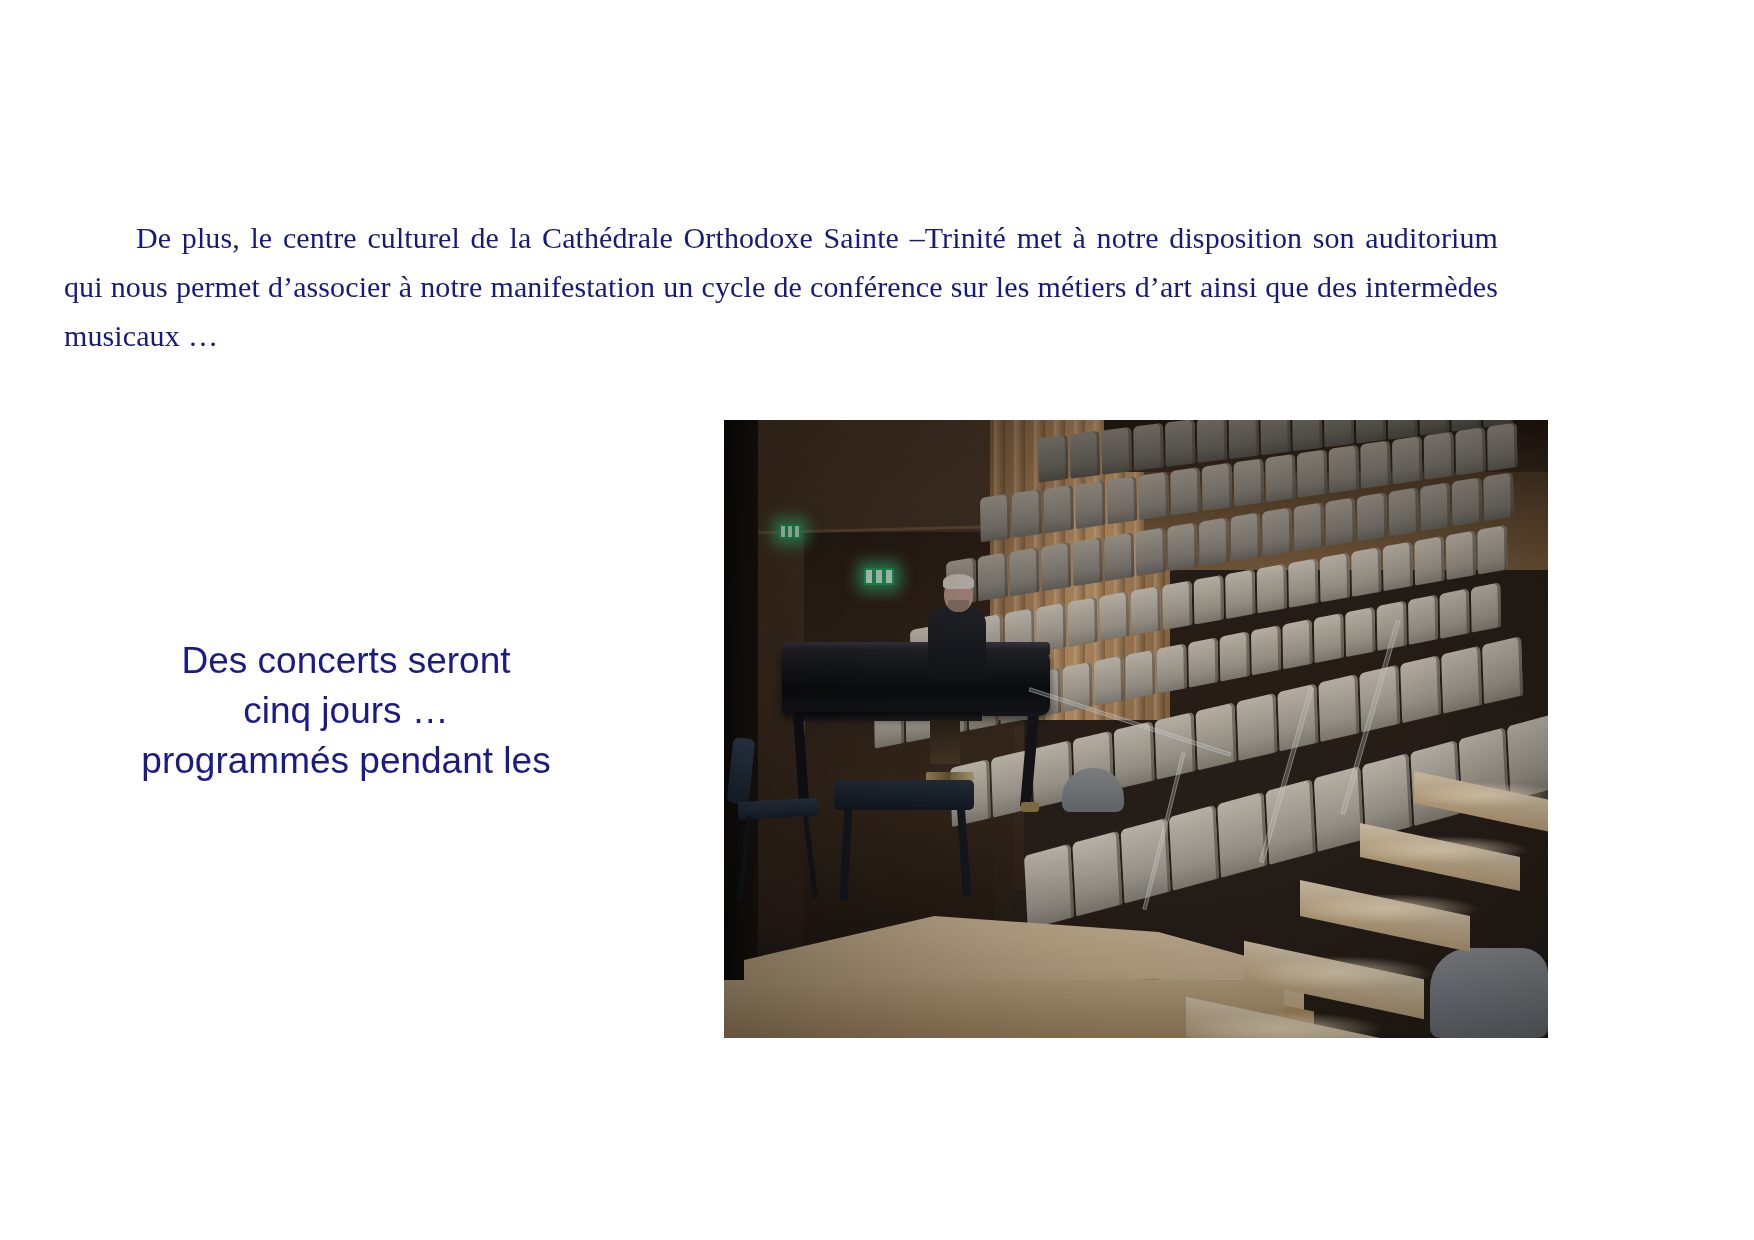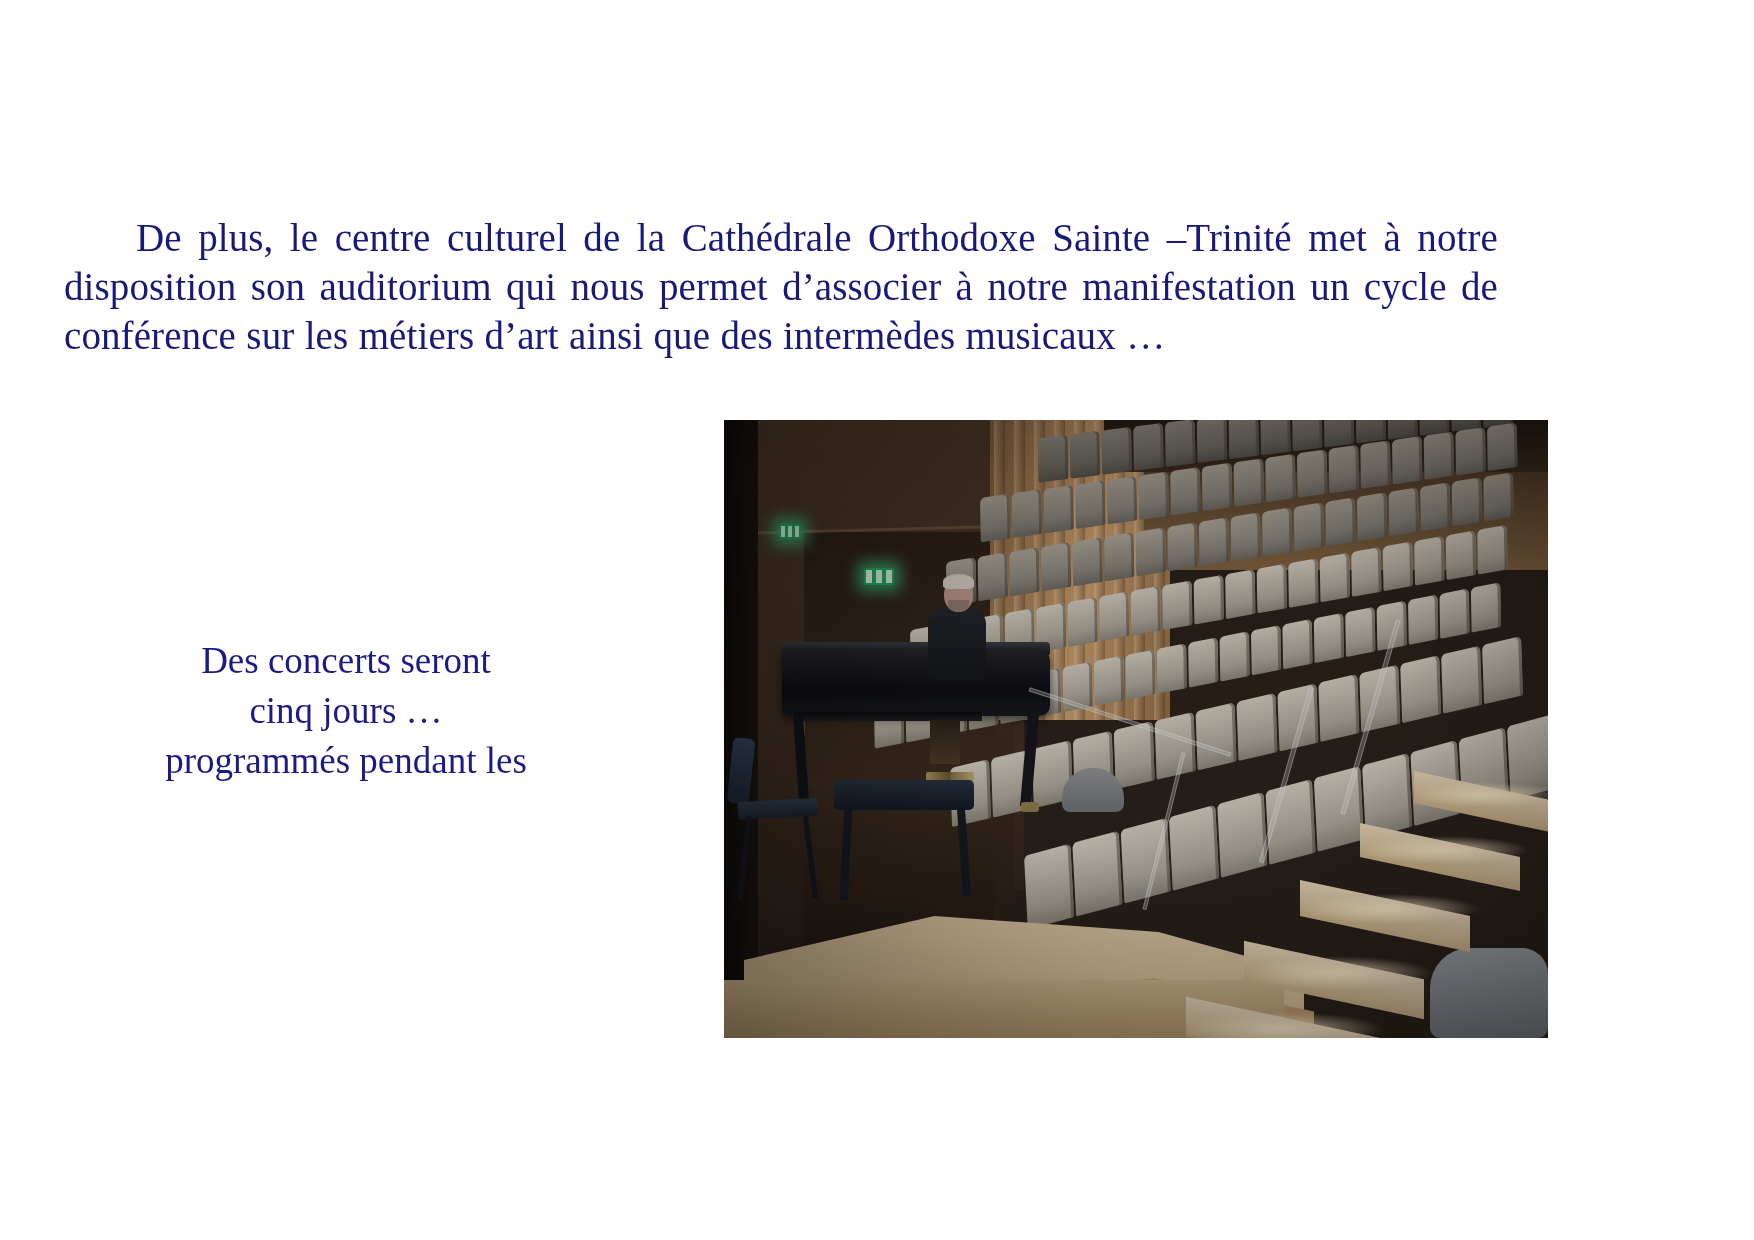--- a/index.html
+++ b/index.html
@@ -21,41 +21,41 @@
     background: #ffffff;
   }
 
   
   .paragraph-block {
     position: absolute;
     left: 64px;
     top: 213px;
     width: 1434px;
     color: #181a7a;
-    font-size: 39px;
+    font-size: 30px;
     line-height: 49px;
     text-align: justify;
     text-indent: 72px;
     font-family: "Liberation Serif", "DejaVu Serif", serif;
     letter-spacing: 0.1px;
     word-spacing: 0.5px;
     -webkit-font-smoothing: antialiased;
   }
 
   
   .caption-block {
     position: absolute;
     left: 96px;
     top: 636px;
     width: 500px;
     color: #1b1b86;
     font-size: 37px;
     line-height: 50px;
     text-align: center;
-    font-family: Liberation Serif, serif;
+    font-family: Liberation Sans, sans-serif;
   }
 
   
   .photo {
     position: absolute;
     left: 684px;
     top: 404px;
     width: 824px;
     height: 618px;
     overflow: hidden;

